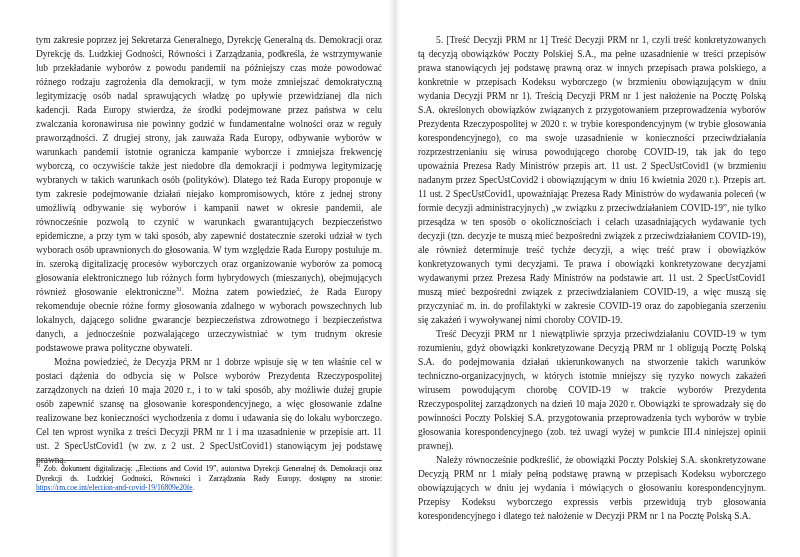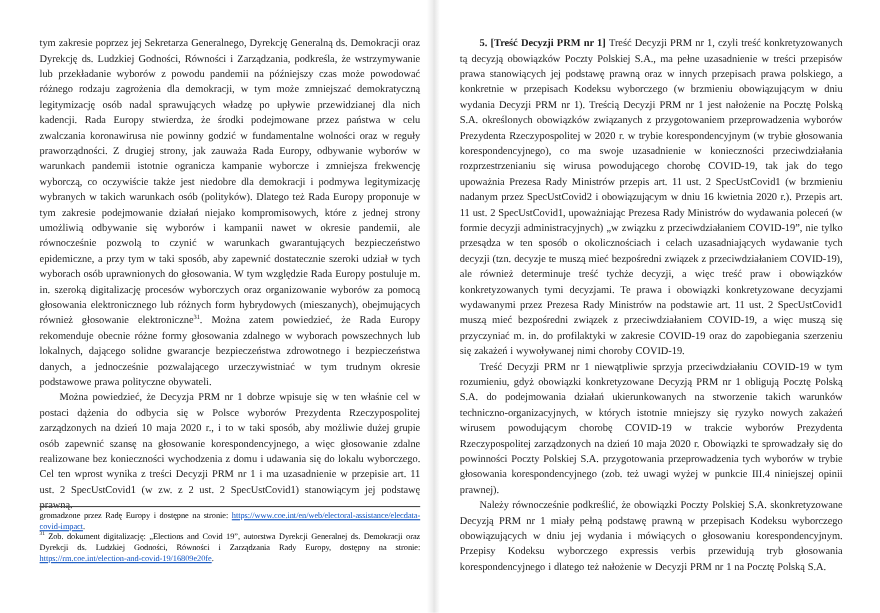--- a/index.html
+++ b/index.html
@@ -29,21 +29,21 @@
   .page-right { left: 418px; width: 348px; }
   .body-text p {
     margin: 0;
     font-size: 9.5px;
     line-height: 14px;
     text-align: justify;
     letter-spacing: -0.05px;
     word-spacing: 0.3px;
   }
   .indent { text-indent: 18px; }
-  .run-b { font-weight: bold; }
+  .run-b { font-weight: normal; }
   .run-u { }
   .run-i { }
   .run-link { color: var(--link-color, #0b50c0); text-decoration: underline; overflow-wrap: anywhere; }
   .run-sup { vertical-align: super; font-size: 0.62em; line-height: 0; }
   .footnote-block {
     position: absolute;
     left: 36px; top: 460px;
     width: 346px;
   }
   .footnote-separator {
@@ -75,21 +75,20 @@
 
   <div class="page-seam"></div>
 
   <div class="page page-left body-text">
     <p><span>tym zakresie poprzez jej Sekretarza Generalnego, Dyrekcję Generalną ds. Demokracji oraz Dyrekcję ds. Ludzkiej Godności, Równości i Zarządzania, podkreśla, że wstrzymywanie lub przekładanie wyborów z powodu pandemii na późniejszy czas może powodować różnego rodzaju zagrożenia dla demokracji, w tym może zmniejszać demokratyczną legitymizację osób nadal sprawujących władzę po upływie przewidzianej dla nich kadencji. Rada Europy stwierdza, że środki podejmowane przez państwa w celu zwalczania koronawirusa nie powinny godzić w fundamentalne wolności oraz w reguły praworządności. Z drugiej strony, jak zauważa Rada Europy, odbywanie wyborów w warunkach pandemii istotnie ogranicza kampanie wyborcze i zmniejsza frekwencję wyborczą, co oczywiście także jest niedobre dla demokracji i podmywa legitymizację wybranych w takich warunkach osób (polityków). Dlatego też Rada Europy proponuje w tym zakresie podejmowanie działań niejako kompromisowych, które z jednej strony umożliwią odbywanie się wyborów i kampanii nawet w okresie pandemii, ale równocześnie pozwolą to czynić w warunkach gwarantujących bezpieczeństwo epidemiczne, a przy tym w taki sposób, aby zapewnić dostatecznie szeroki udział w tych wyborach osób uprawnionych do głosowania. W tym względzie Rada Europy postuluje m. in. szeroką digitalizację procesów wyborczych oraz organizowanie wyborów za pomocą głosowania elektronicznego lub różnych form hybrydowych (mieszanych), obejmujących również głosowanie elektroniczne</span><span class="run-sup">31</span><span>. Można zatem powiedzieć, że Rada Europy rekomenduje obecnie różne formy głosowania zdalnego w wyborach powszechnych lub lokalnych, dającego solidne gwarancje bezpieczeństwa zdrowotnego i bezpieczeństwa danych, a jednocześnie pozwalającego urzeczywistniać w tym trudnym okresie podstawowe prawa polityczne obywateli.</span></p>
     <p class="indent"><span>Można powiedzieć, że Decyzja PRM nr 1 dobrze wpisuje się w ten właśnie cel w postaci dążenia do odbycia się w Polsce wyborów Prezydenta Rzeczypospolitej zarządzonych na dzień 10 maja 2020 r., i to w taki sposób, aby możliwie dużej grupie osób zapewnić szansę na głosowanie korespondencyjnego, a więc głosowanie zdalne realizowane bez konieczności wychodzenia z domu i udawania się do lokalu wyborczego. Cel ten wprost wynika z treści Decyzji PRM nr 1 i ma uzasadnienie w przepisie art. 11 ust. 2 SpecUstCovid1 (w zw. z 2 ust. 2 SpecUstCovid1) stanowiącym jej podstawę prawną.</span></p>
   </div>
 
   <div class="footnote-block">
     <hr class="footnote-separator">
-    <p><span>gromadzone przez Radę Europy i dostępne na stronie: </span><span class="run-link">https://www.coe.int/en/web/electoral-assistance/elecdata-covid-impact</span><span>.</span></p>
     <p><span class="run-sup">31</span><span> Zob. dokument digitalizację: </span><span class="run-i">„Elections and Covid 19”</span><span>, autorstwa Dyrekcji Generalnej ds. Demokracji oraz Dyrekcji ds. Ludzkiej Godności, Równości i Zarządzania Rady Europy, dostępny na stronie: </span><span class="run-link">https://rm.coe.int/election-and-covid-19/16809e20fe</span><span>.</span></p>
   </div>
 
 
   <div class="page page-right body-text">
     <p class="indent"><span class="run-b">5. [Treść Decyzji PRM nr 1] </span><span class="run-u">Treść Decyzji PRM nr 1, czyli treść konkretyzowanych tą decyzją obowiązków Poczty Polskiej S.A., ma pełne uzasadnienie w treści przepisów prawa stanowiących jej podstawę prawną oraz w innych przepisach prawa polskiego, a konkretnie w przepisach Kodeksu wyborczego</span><span> (w brzmieniu obowiązującym w dniu wydania Decyzji PRM nr 1). Treścią Decyzji PRM nr 1 jest nałożenie na Pocztę Polską S.A. określonych obowiązków związanych z przygotowaniem przeprowadzenia wyborów Prezydenta Rzeczypospolitej w 2020 r. w trybie korespondencyjnym (w trybie głosowania korespondencyjnego), co ma swoje uzasadnienie w konieczności przeciwdziałania rozprzestrzenianiu się wirusa powodującego chorobę COVID-19, tak jak do tego upoważnia Prezesa Rady Ministrów przepis art. 11 ust. 2 SpecUstCovid1 (w brzmieniu nadanym przez SpecUstCovid2 i obowiązującym w dniu 16 kwietnia 2020 r.). Przepis art. 11 ust. 2 SpecUstCovid1, upoważniając Prezesa Rady Ministrów do wydawania poleceń (w formie decyzji administracyjnych) </span><span class="run-i">„w związku z przeciwdziałaniem COVID-19”</span><span>, nie tylko przesądza w ten sposób o okolicznościach i celach uzasadniających wydawanie tych decyzji (tzn. decyzje te muszą mieć bezpośredni związek z przeciwdziałaniem COVID-19), ale również determinuje </span><span class="run-u">treść</span><span> tychże decyzji, a więc treść praw i obowiązków konkretyzowanych tymi decyzjami. Te prawa i obowiązki konkretyzowane decyzjami wydawanymi przez Prezesa Rady Ministrów na podstawie art. 11 ust. 2 SpecUstCovid1 muszą mieć bezpośredni związek z przeciwdziałaniem COVID-19, a więc muszą się przyczyniać m. in. do profilaktyki w zakresie COVID-19 oraz do zapobiegania szerzeniu się zakażeń i wywoływanej nimi choroby COVID-19.</span></p>
     <p class="indent"><span>Treść Decyzji PRM nr 1 niewątpliwie sprzyja przeciwdziałaniu COVID-19 w tym rozumieniu, gdyż </span><span class="run-u">obowiązki konkretyzowane Decyzją PRM nr 1 obligują Pocztę Polską S.A. do podejmowania działań ukierunkowanych na stworzenie takich warunków techniczno-organizacyjnych, w których istotnie mniejszy się ryzyko nowych zakażeń wirusem powodującym chorobę COVID-19 w trakcie wyborów Prezydenta Rzeczypospolitej zarządzonych na dzień 10 maja 2020 r.</span><span> Obowiązki te sprowadzały się do powinności Poczty Polskiej S.A. przygotowania przeprowadzenia tych wyborów w trybie głosowania korespondencyjnego (zob. też uwagi wyżej w punkcie III.4 niniejszej opinii prawnej).</span></p>
     <p class="indent"><span>Należy równocześnie podkreślić, że obowiązki Poczty Polskiej S.A. skonkretyzowane Decyzją PRM nr 1 </span><span class="run-u">miały pełną podstawę prawną w przepisach Kodeksu wyborczego</span><span> obowiązujących w dniu jej wydania i mówiących o głosowaniu korespondencyjnym. Przepisy Kodeksu wyborczego </span><span class="run-i">expressis verbis</span><span> przewidują tryb głosowania korespondencyjnego i dlatego też nałożenie w Decyzji PRM nr 1 na Pocztę Polską S.A.</span></p>
   </div>
 

